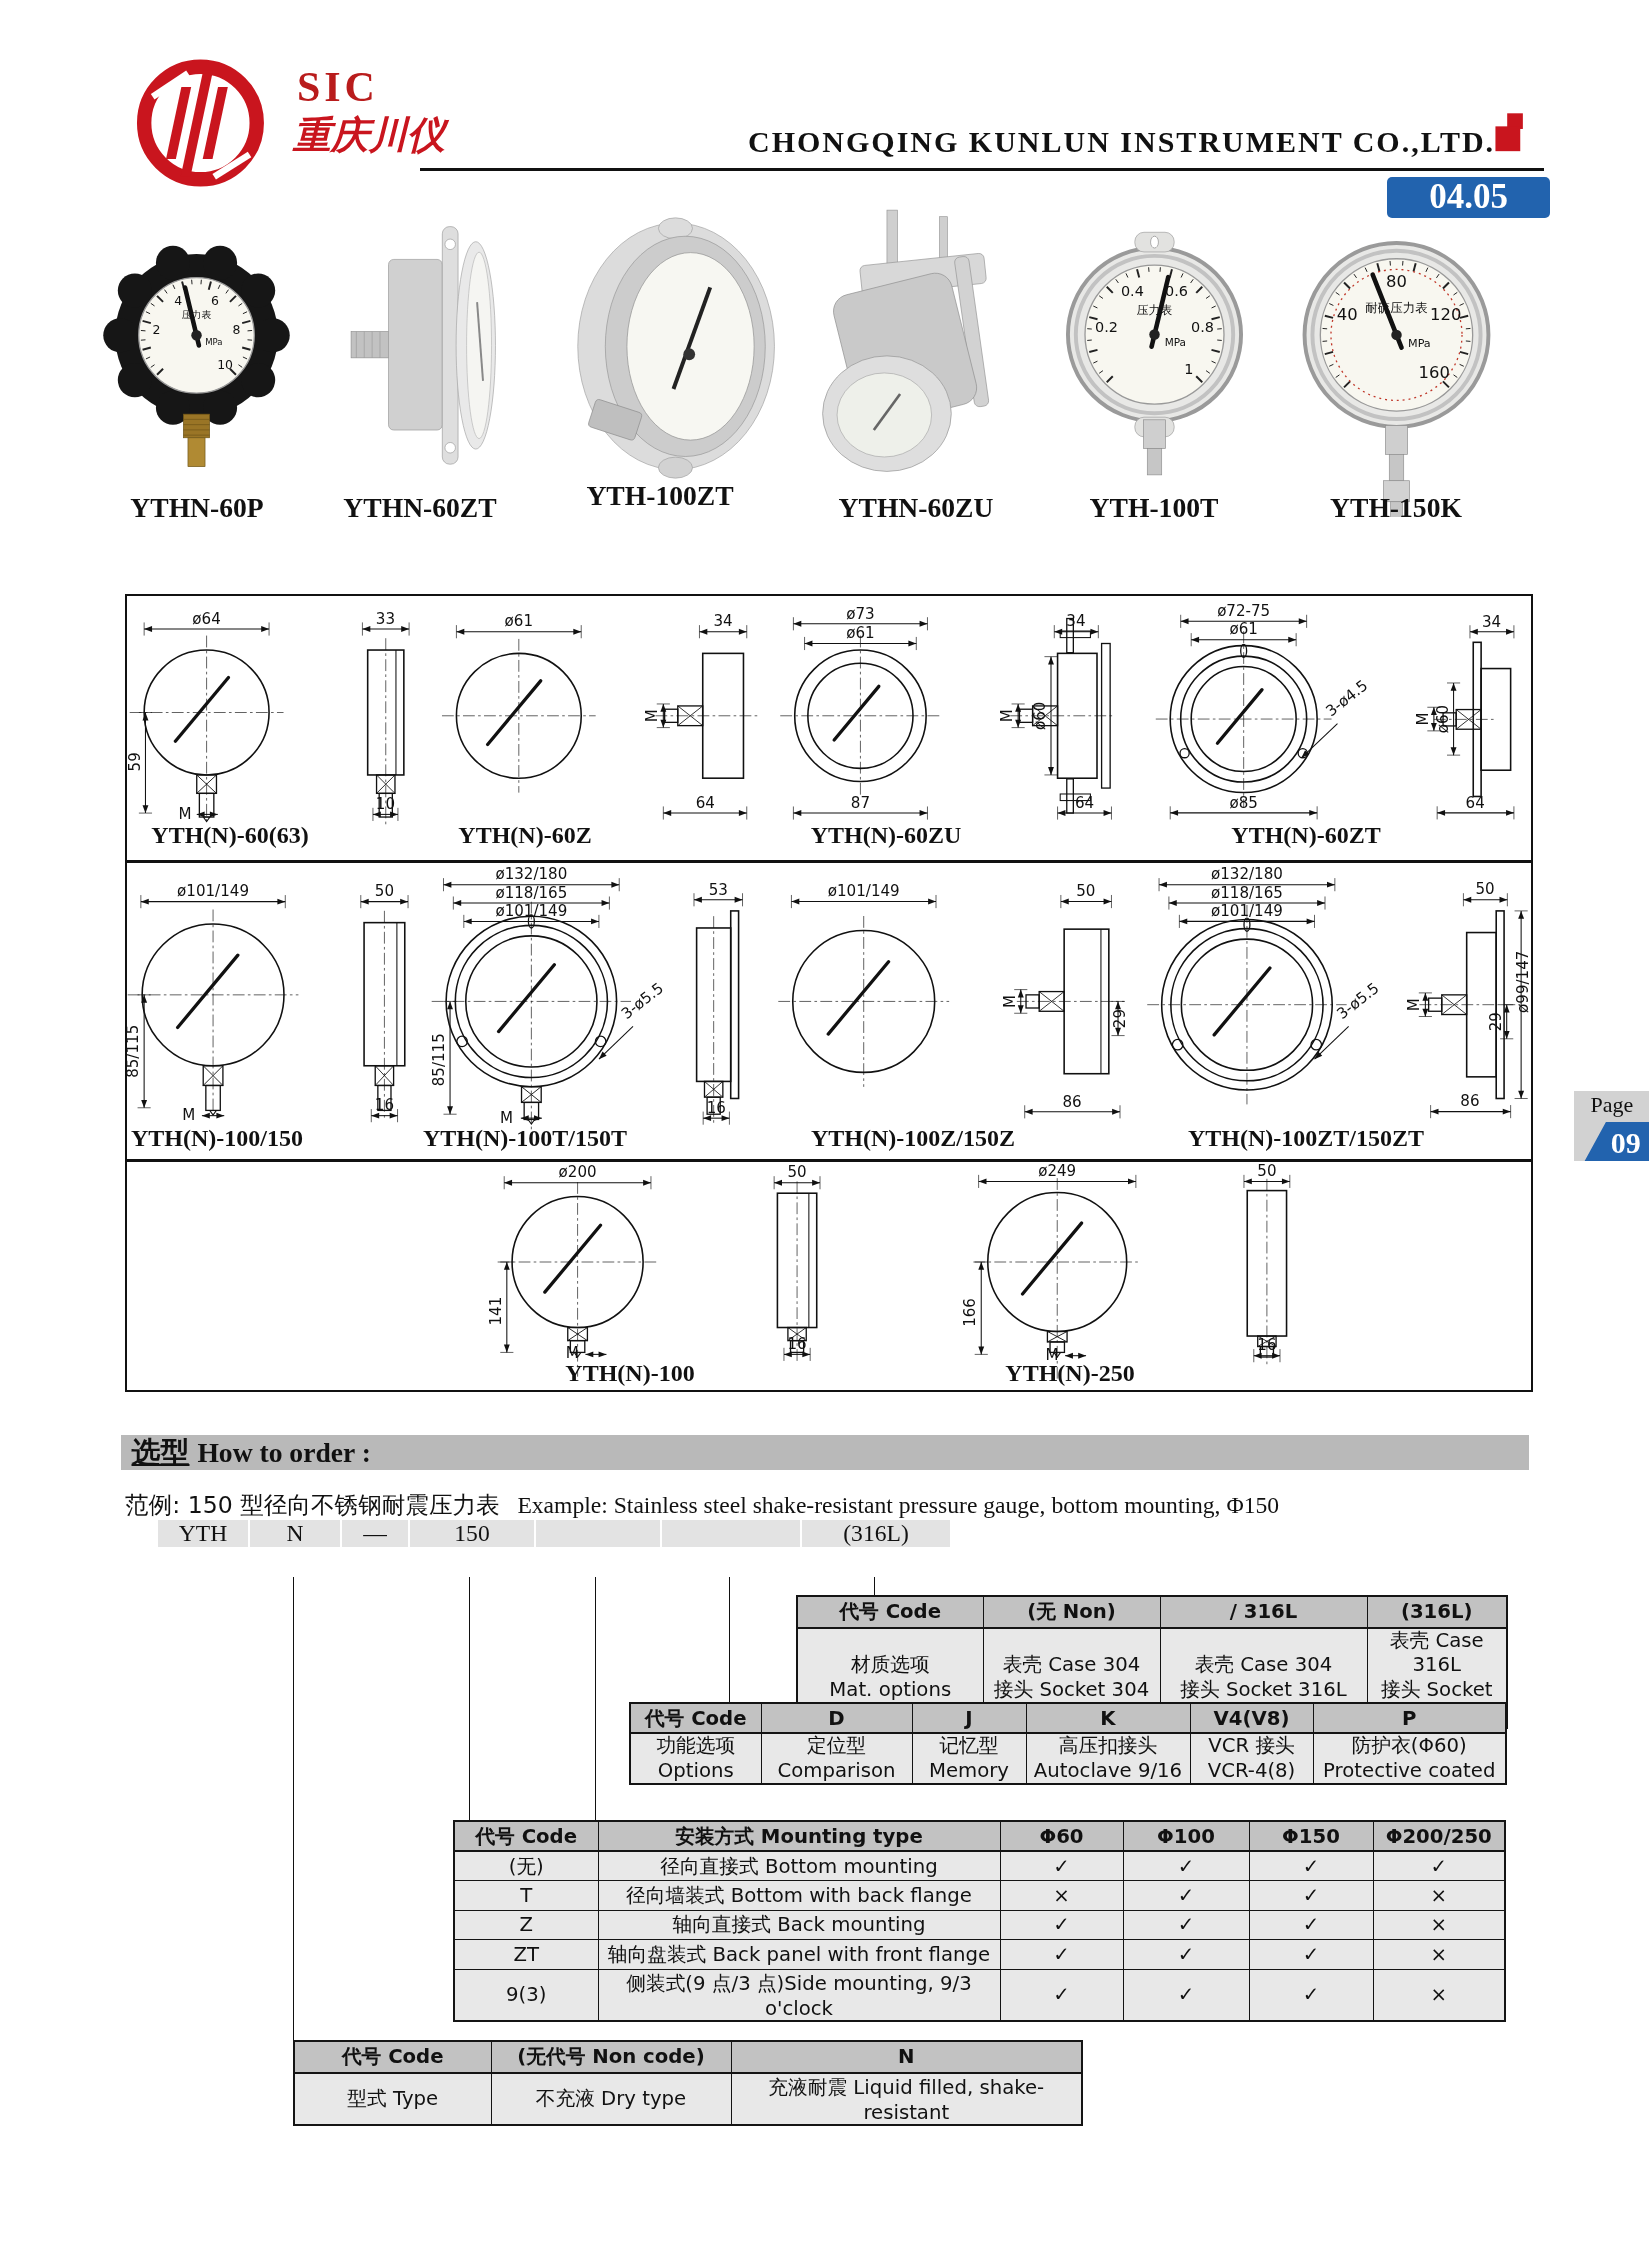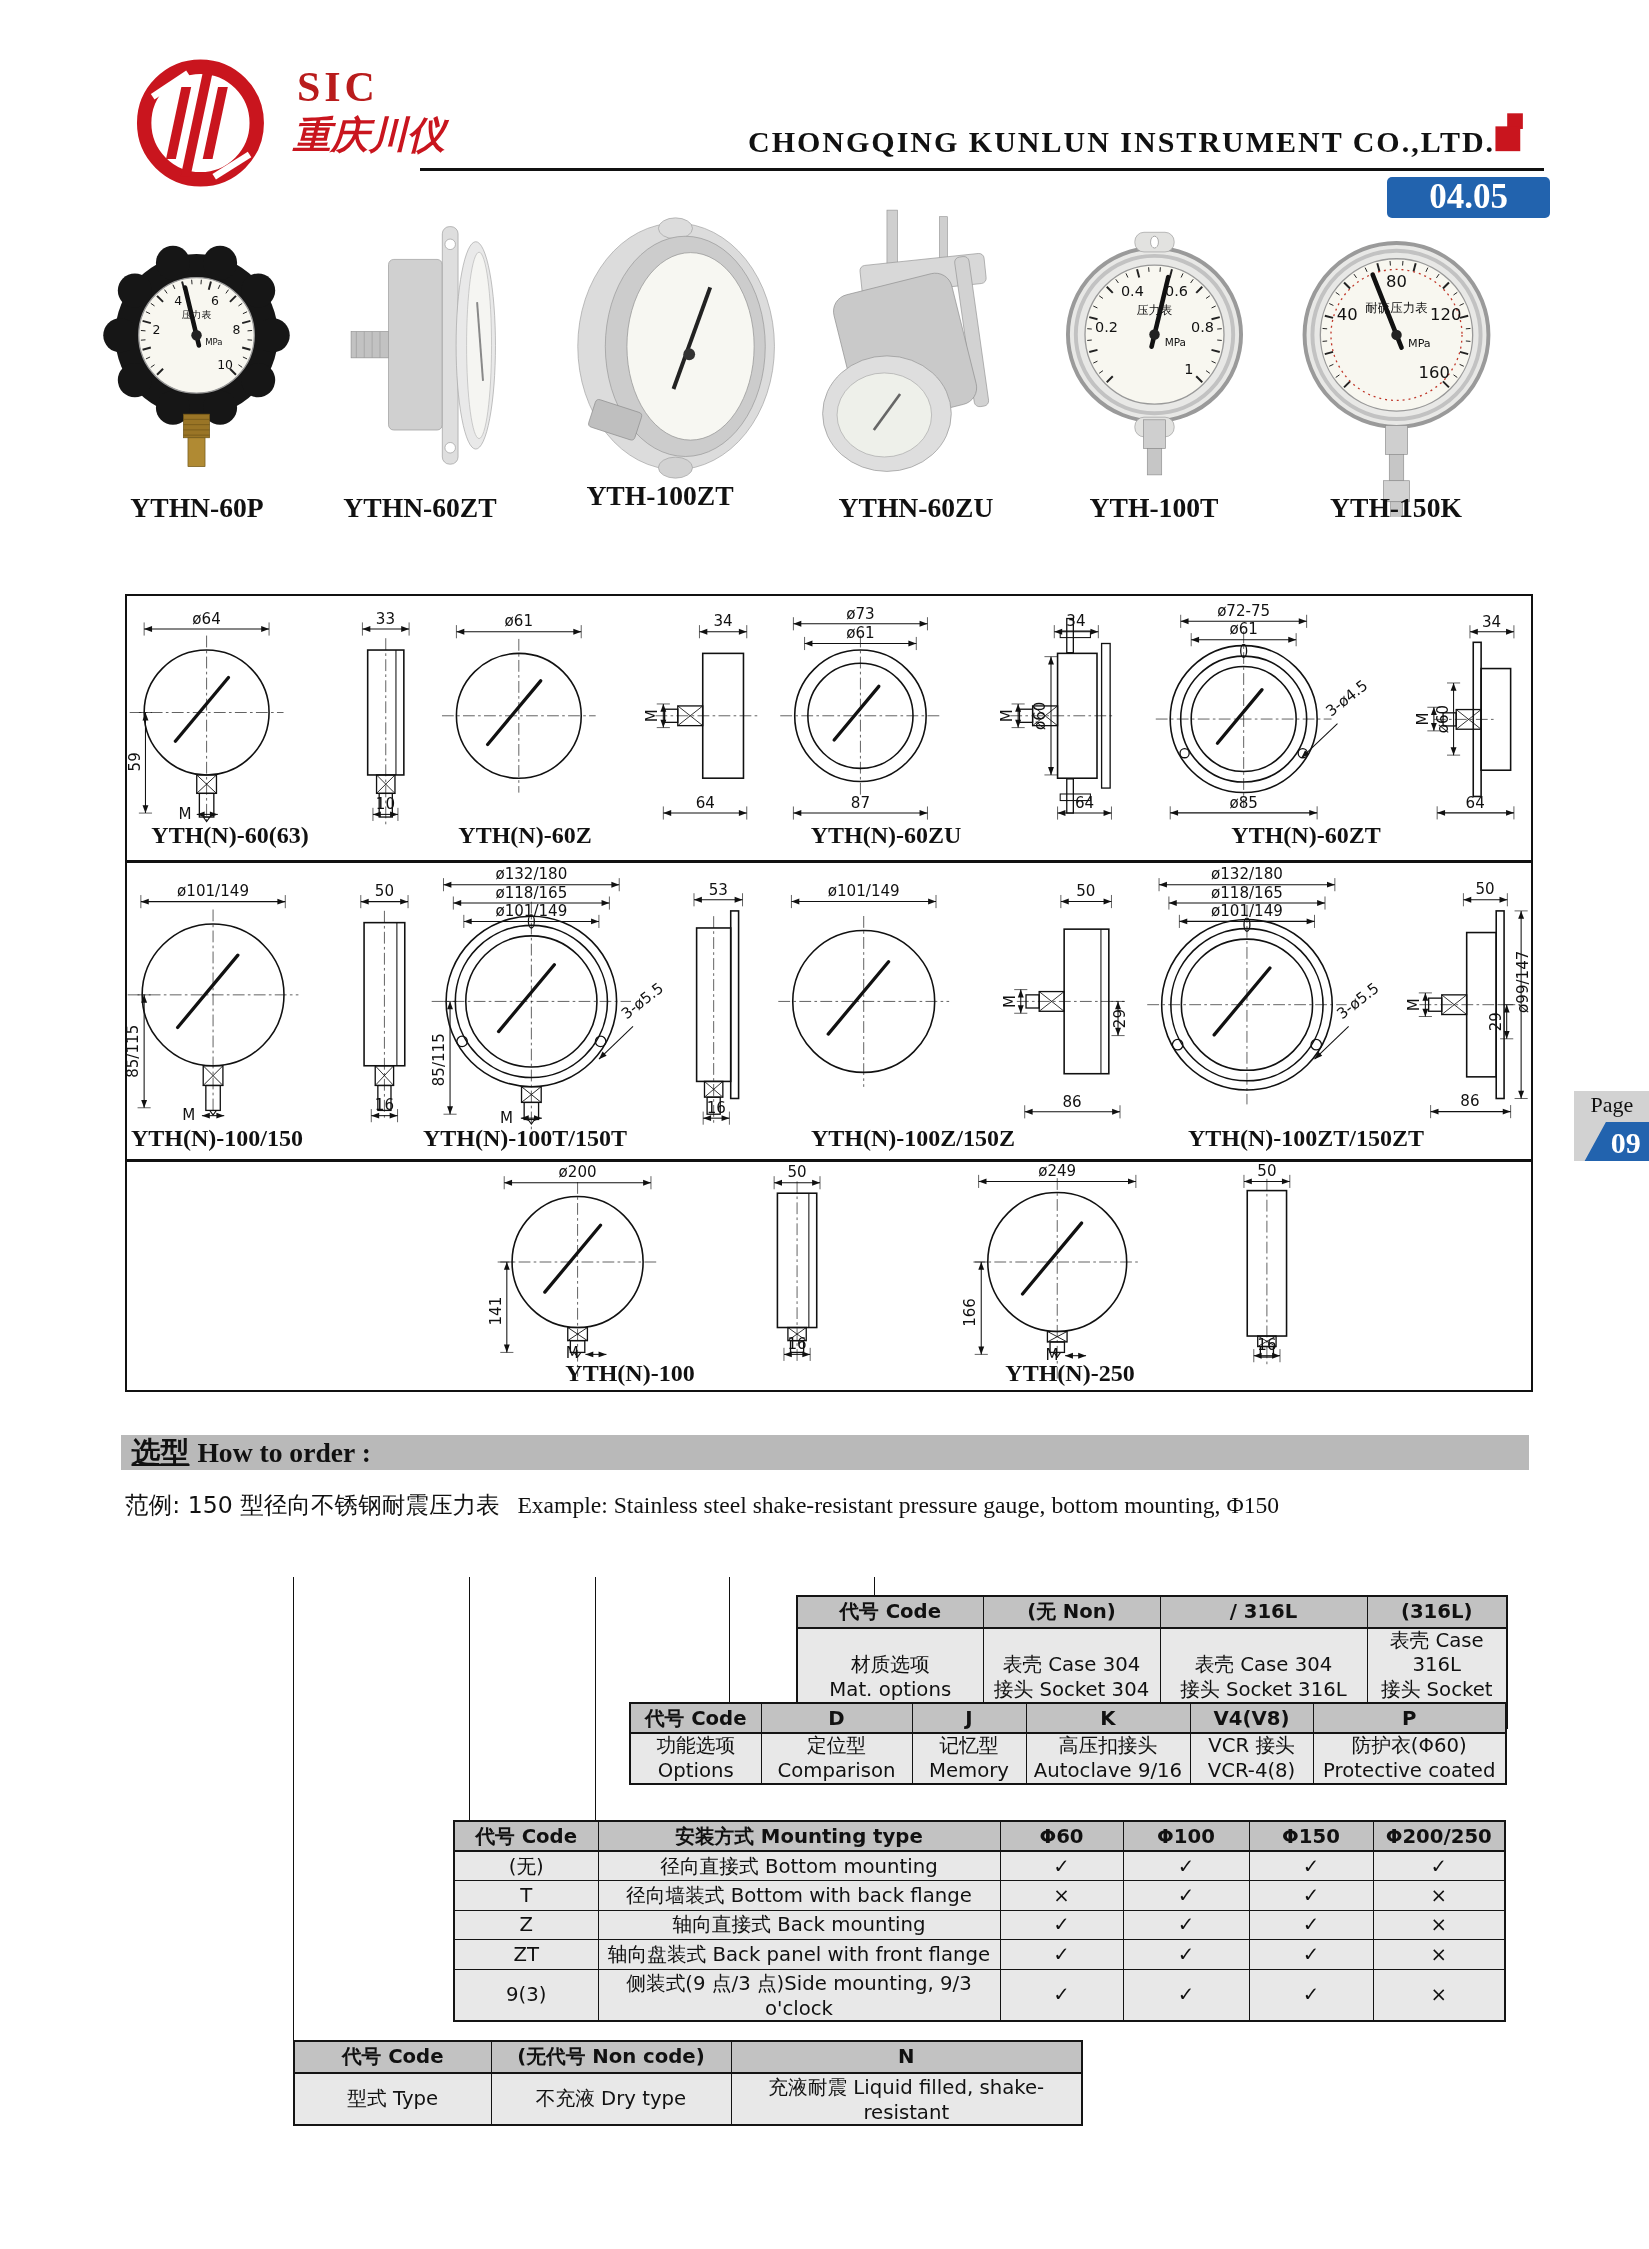--- a/index.html
+++ b/index.html
@@ -837,20 +837,29 @@
     <colgroup>
         <col style="width:92px">
         <col style="width:92px">
         <col style="width:68px">
         <col style="width:126px">
         <col style="width:126px">
         <col style="width:140px">
         <col style="width:150px">
       </colgroup>
     <tbody>
+    <tr class="dt" style="height:29px;">
+      <td>YTH</td>
+      <td>N</td>
+      <td>—</td>
+      <td>150</td>
+      <td></td>
+      <td></td>
+      <td>(316L)</td>
+    </tr>
   </tbody>
     </table>
 
   <div class="conn" style="left:293px;top:1577px;height:464px;"></div>
   <div class="conn" style="left:469px;top:1577px;height:243px;"></div>
   <div class="conn" style="left:595px;top:1577px;height:243px;"></div>
   <div class="conn" style="left:729px;top:1577px;height:125px;"></div>
   <div class="conn" style="left:874px;top:1577px;height:17.7px;"></div>
 
   <table class="t blk" style="left:796px;top:1595px;width:710px;">

